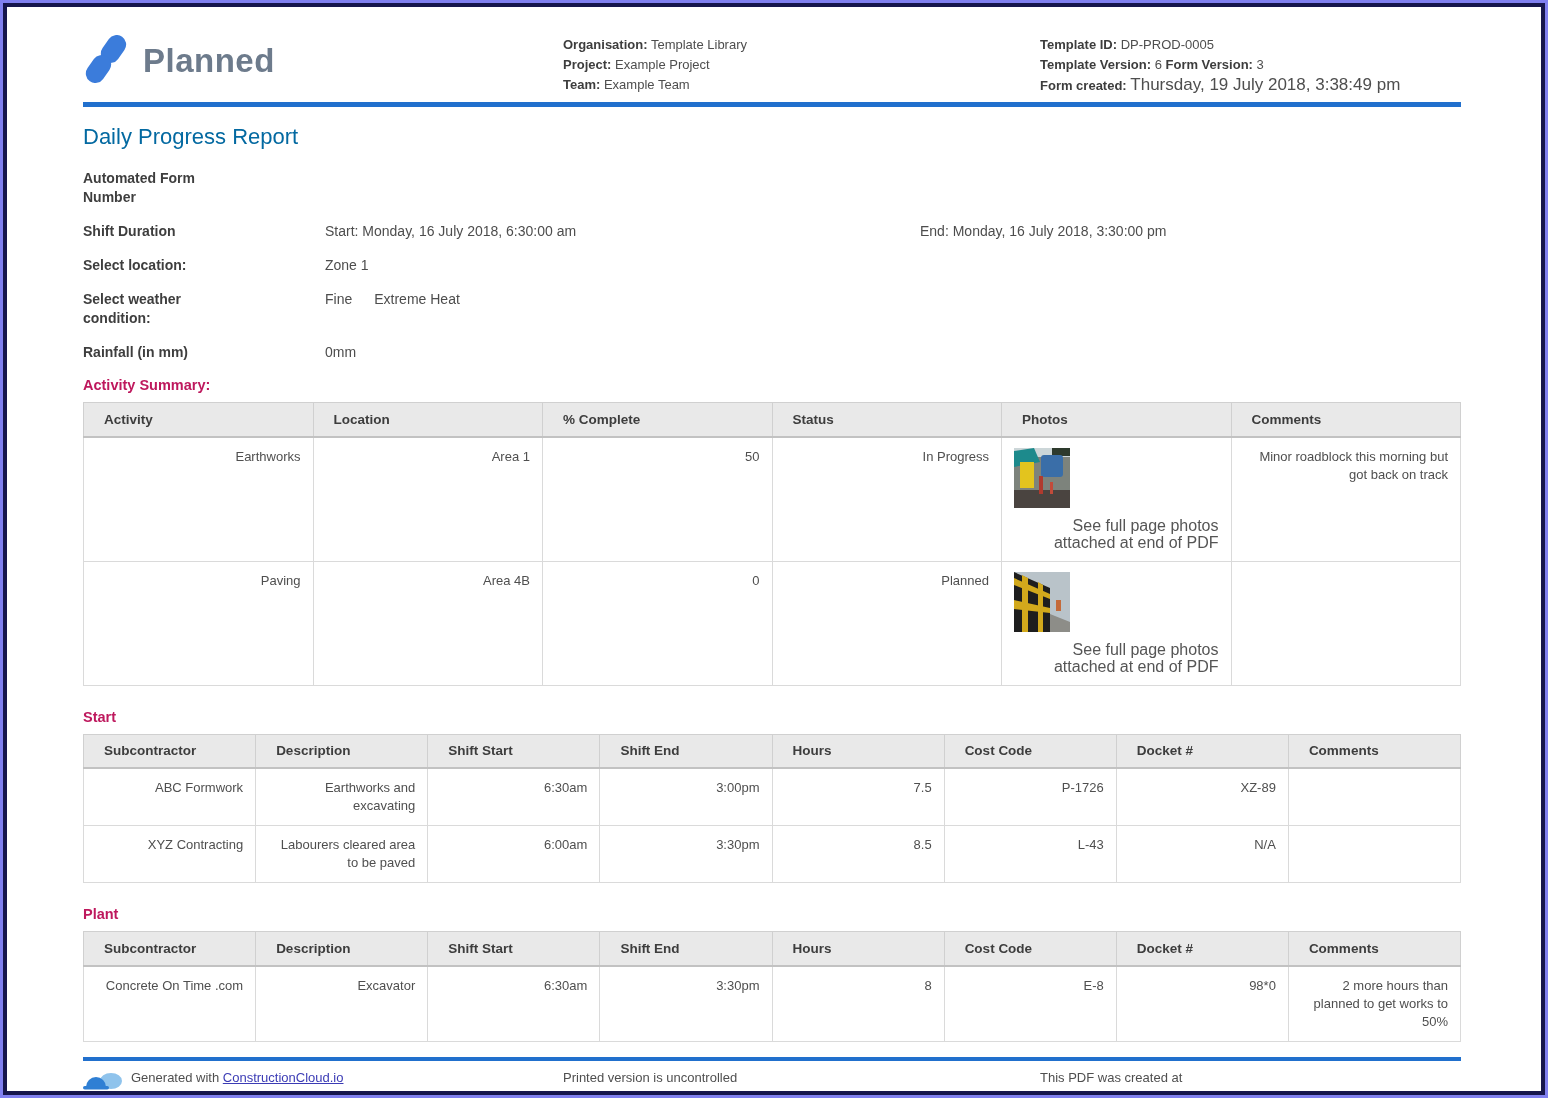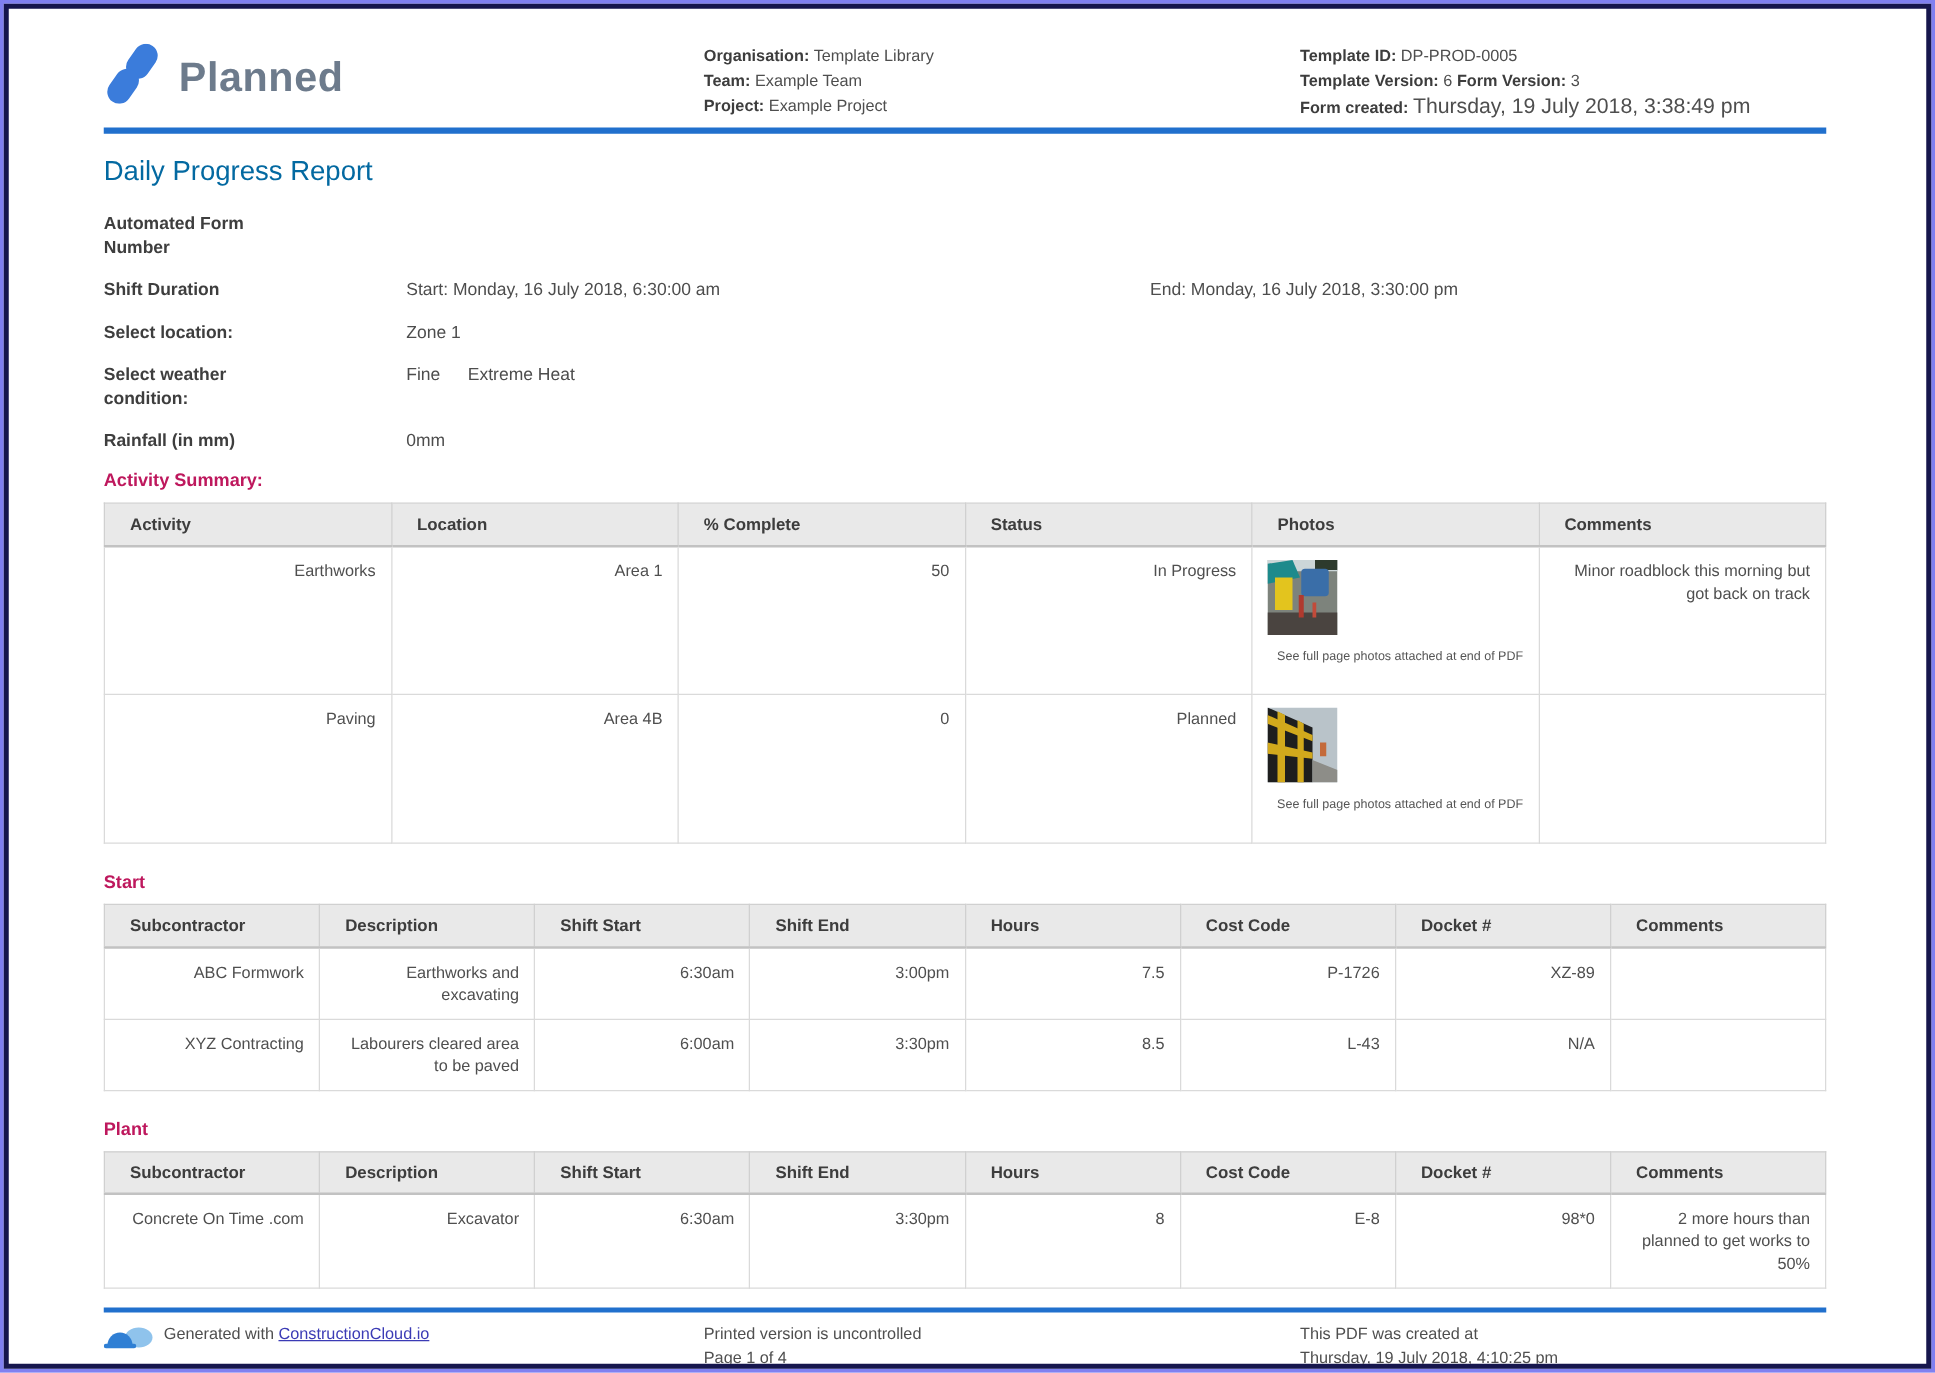--- a/index.html
+++ b/index.html
@@ -56,21 +56,21 @@
   table.grid td {
     vertical-align: top; font-size: 13px; color: #4f4f4f;
     padding: 10px 12px; border: 1px solid #dadada; line-height: 18px; text-align: right;
   }
   .activity-table tbody tr { height: 119px; }
   .labor-table tbody tr { height: 54px; }
   .plant-table tbody tr { height: 66px; }
 
   .photo-thumb { width: 56px; height: 60px; margin-bottom: 9px; }
   .photo-thumb svg { display: block; width: 100%; height: 100%; }
-  .photo-note { font-size: 10px; color: #555; line-height: 17px; max-width: 212px; }
+  .photo-note { font-size: 16px; color: #555; line-height: 17px; max-width: 212px; }
 
   
   .footer-rule { height: 4px; background: #2170cd; margin-top: 15px; }
   .doc-footer { display: flex; padding-top: 7px; font-size: 13px; color: #4f4f4f; line-height: 19px; }
   .fcol-left { width: 480px; display: flex; align-items: flex-start; gap: 8px; }
   .fcol-center { width: 477px; }
   .fcol-right { flex: 1; }
   .cc-link { color: #3b3bb5; text-decoration: underline; }
 </style>
 </head>
@@ -88,26 +88,26 @@
           </svg>
         </span>
         <span class="logo-text">Planned</span>
       </div>
       <div class="hcol hcol-center">
         <div>
           <span class="b">Organisation:</span>
           <span>Template Library</span>
         </div>
         <div>
+          <span class="b">Project:</span>
+          <span>Example Project</span>
+        </div>
+        <div>
           <span class="b">Team:</span>
           <span>Example Team</span>
-        </div>
-        <div>
-          <span class="b">Project:</span>
-          <span>Example Project</span>
         </div>
       </div>
       <div class="hcol hcol-right">
         <div>
           <span class="b">Template ID:</span>
           <span>DP-PROD-0005</span>
         </div>
         <div>
           <span class="b">Template Version:</span>
           <span>6</span>

